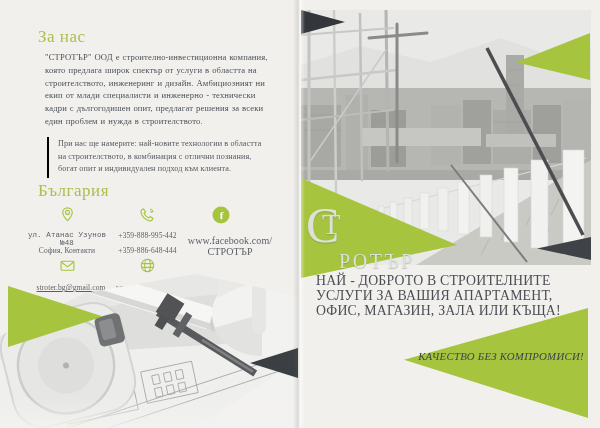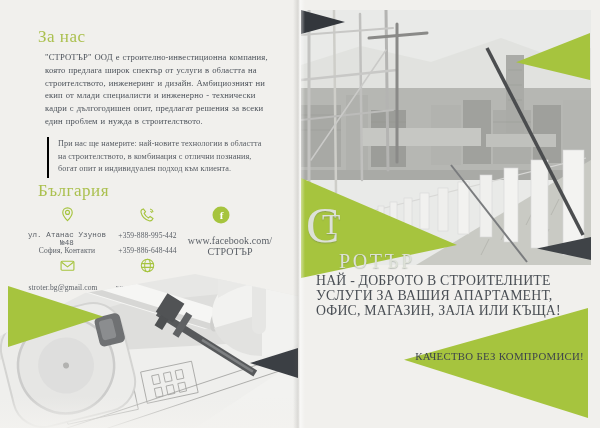--- a/index.html
+++ b/index.html
@@ -26,21 +26,21 @@
   
   .logo{left:306px;top:200px;width:120px;height:52px;z-index:6;color:#dde1d7;
         text-shadow:0 1px 1px rgba(95,105,95,.35);}
   .logo-c{position:absolute;left:0;top:0;font-size:50px;line-height:1;}
   .logo-t{position:absolute;left:16px;top:9px;font-size:30px;line-height:1;}
   .logo-rest{position:absolute;left:33px;top:23px;font-size:20px;line-height:1;letter-spacing:2.5px;margin-top:28px;}
   .headline{left:316px;top:274px;width:281px;font-size:13.8px;line-height:14.9px;color:#4a4f55;
             letter-spacing:.2px;z-index:5;}
   .ribbon-tri{left:404px;top:308px;width:184px;height:110px;clip-path:polygon(100% 0,100% 100%,0 47%);z-index:4;}
   .ribbon-label{left:404px;top:350px;width:180px;text-align:right;font-size:10.8px;color:#3e444b;
-                letter-spacing:.3px;z-index:5;}
+                letter-spacing:.3px;z-index:5;font-style:italic;}
   .photo{position:absolute;display:block;}
 </style>
 </head>
 <body>
 
 <div class="canvas">
 
   <h2 class="abs heading" style="left:38px;top:27px;">За нас</h2>
 
   <p class="abs about">"СТРОТЪР" ООД е строително-инвестиционна компания, която предлага широк спектър от услуги в областта на строителството, инженеринг и дизайн. Амбициозният ни екип от млади специалисти и инженерно - технически кадри с дългогодишен опит, предлагат решения за всеки един проблем и нужда в строителството.</p>
@@ -84,21 +84,21 @@
     </svg>
   </div>
   <div class="abs c-icon" style="left:139px;top:257px;">
     <svg width="17" height="17" viewBox="0 0 18 18" fill="none" stroke="#a6c43e" stroke-width="1.1">
       <circle cx="9" cy="9" r="6.6"></circle>
       <ellipse cx="9" cy="9" rx="3" ry="6.6"></ellipse>
       <path d="M2.6 7 H15.4 M2.6 11 H15.4"></path>
     </svg>
   </div>
 
-  <div class="abs c-label" style="left:16px;top:283px;width:94px;">stroter.bg@gmail.com</div>
+  <div class="abs c-label" style="left:24px;top:283px;width:94px;text-decoration:underline;">stroter.bg@gmail.com</div>
   <div class="abs c-label" style="left:100px;top:283px;width:95px;">www.stroter-bg.com</div>
 
   <svg class="photo" style="left:0;top:268px;z-index:1;" width="298" height="160" viewBox="0 0 298 160">
     <defs>
       <clipPath id="bpclip">
           <path d="M0 68 L85 25 L195 6 L298 28 L298 160 L0 160 Z"></path>
         </clipPath>
       <linearGradient id="bpfade" x1="0" y1="0" x2="0" y2="1">
         <stop offset="0" stop-color="#f1f0ed" stop-opacity="0"></stop>
           <stop offset="1" stop-color="#f3f2ef" stop-opacity="0.9"></stop>

